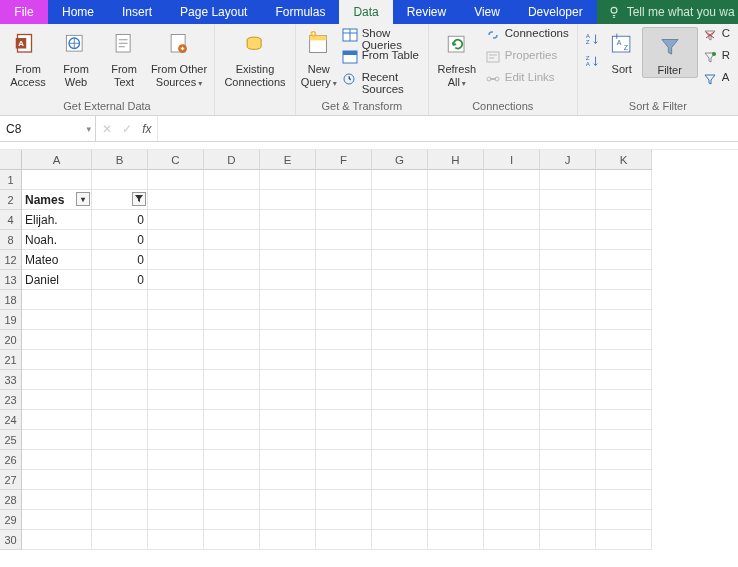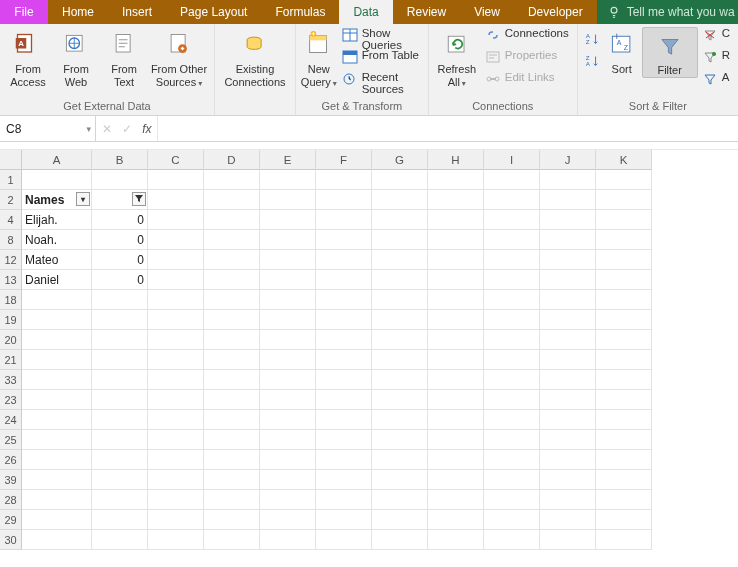--- a/index.html
+++ b/index.html
@@ -1,21 +1,21 @@
 <!DOCTYPE html>
 <html><head>
 <meta charset="utf-8">
 <style>
 * { margin: 0; padding: 0; box-sizing: border-box; font-family: "Segoe UI", Tahoma, sans-serif; }
 body { width: 738px; height: 567px; overflow: hidden; background: #fff; font-size: 12px; color: #222; }
 
 
 .tabs { display: flex; height: 24px; background: #fff; border-bottom: 0; }
 .tab-file { background: #d946ef; color: #fff; width: 48px; display: flex; align-items: center; justify-content: center; font-size: 12px; }
-.tab { padding: 0 14px; display: flex; align-items: center; color: #fff; background: #a16207; font-size: 12px; cursor: pointer; }
+.tab { padding: 0 14px; display: flex; align-items: center; color: #fff; background: #1d4ed8; font-size: 12px; cursor: pointer; }
 .tab.active { background: #f1f1f1; color: #217346; }
 .tell-me { flex: 1; background: #217346; color: #cfe6d8; display: flex; align-items: center; padding-left: 10px; gap: 6px; font-size: 12px; overflow: hidden; white-space: nowrap; }
 .tell-me svg { flex-shrink: 0; }
 
 
 .ribbon { height: 92px; background: #f1f1f1; border-bottom: 1px solid #d4d4d4; display: flex; }
 .group { border-right: 1px solid #e0e0e0; display: flex; flex-direction: column; }
 .group-body { flex: 1; display: flex; align-items: flex-start; padding: 3px 4px 0 4px; }
 .group-label { text-align: center; font-size: 11px; color: #666; padding: 2px 0 3px 0; }
 
@@ -354,21 +354,21 @@
       <div class="row-h">13</div>
       <div class="row-h">18</div>
       <div class="row-h">19</div>
       <div class="row-h">20</div>
       <div class="row-h">21</div>
       <div class="row-h">33</div>
       <div class="row-h">23</div>
       <div class="row-h">24</div>
       <div class="row-h">25</div>
       <div class="row-h">26</div>
-      <div class="row-h">39</div>
+      <div class="row-h">27</div>
       <div class="row-h">28</div>
       <div class="row-h">29</div>
       <div class="row-h">30</div>
     </div>
   <div class="cells" id="cells">
       <div class="row">
         <div class="cell wide"></div>
         <div class="cell right"></div>
         <div class="cell"></div>
         <div class="cell"></div>

